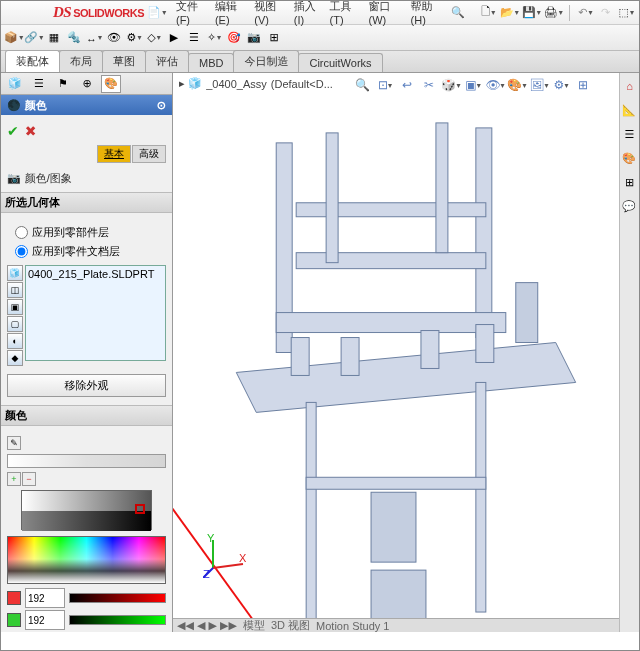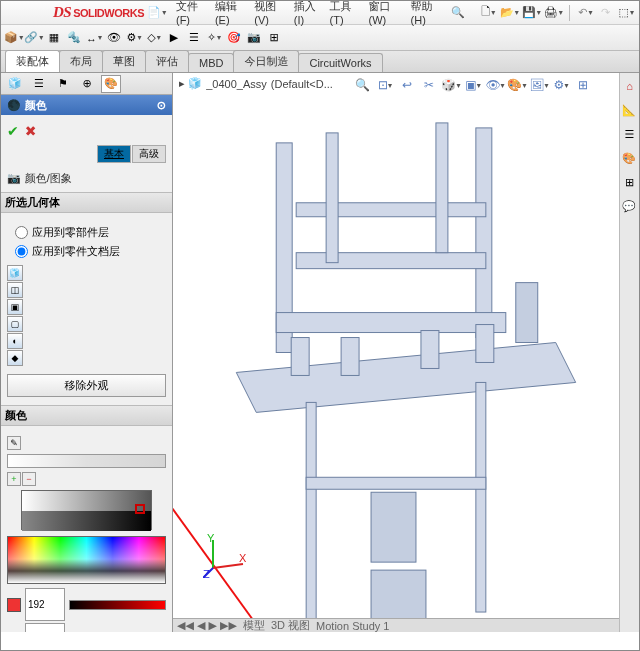--- a/index.html
+++ b/index.html
@@ -22,40 +22,40 @@
 .panel-tabs { height:22px; background:linear-gradient(#eee,#ddd); border-bottom:1px solid #aaa; display:flex; align-items:center; gap:4px; padding:0 4px;}
 .ptab{ width:20px; height:18px; display:flex; align-items:center; justify-content:center; cursor:pointer; border:1px solid transparent;}
 .ptab.active{ background:#fff; border-color:#999;}
 .panel-hdr { height:20px; background:linear-gradient(#5b8bd0,#3a6db8); color:#fff; display:flex; align-items:center; padding:0 6px; font-weight:bold;}
 .panel-body{ flex:1; overflow-y:auto; background:#f0f0f0; padding:4px 6px;}
 .ok-cancel{ display:flex; gap:6px; padding:4px 0;}
 .chk{ color:#2a2; font-size:14px; cursor:pointer;}
 .xbtn{ color:#c33; font-size:14px; cursor:pointer;}
 .subtabs{ display:flex; justify-content:flex-end; gap:1px; margin:2px 0 6px;}
 .subtab{ padding:1px 6px; background:#ddd; border:1px solid #aaa; font-size:10px; cursor:pointer;}
-.subtab.active{background:#0369a1;text-decoration:underline;}
+.subtab.active{background:#eab308;text-decoration:underline;}
 .section-title{ display:flex; align-items:center; gap:4px; padding:2px 0; color:#333;}
 .section-bar { background:linear-gradient(#e8e8e8,#d4d4d4); border-top:1px solid #bbb; border-bottom:1px solid #bbb; padding:2px 4px; font-weight:bold; margin:4px -6px 10px;}
 .radio-row{ display:flex; align-items:center; gap:4px; padding:2px 0 2px 8px;}
 .file-box{ display:flex; margin:4px 0;}
 .file-icons{ width:18px; display:flex; flex-direction:column; gap:1px;}
 .fi{ width:16px; height:16px; border:1px solid #999; background:linear-gradient(#fff,#cde); cursor:pointer; display:flex; align-items:center; justify-content:center; font-size:9px;}
 .file-area{ flex:1; height:96px; border:1px solid #7a9; background:#eaf4ff; padding:2px; font-size:10px; overflow:hidden;}
 .btn-wide{ width:100%; padding:3px; background:linear-gradient(#fdfdfd,#e5e5e5); border:1px solid #999; cursor:pointer; margin:4px 0;}
 .color-strip{ height:14px; width:100%; background:linear-gradient(90deg,#fff,#e0e0e0,#d5d5d5); border:1px solid #999; margin:4px 0;}
 .gray-picker{ position:relative; height:40px; margin:4px 14px 6px; border:1px solid #666;}
 .gray-top{height:20px; background:linear-gradient(90deg,#fff,#555);}
 .gray-bot{height:20px; background:linear-gradient(90deg,#888,#000);}
 .gray-cursor{ position:absolute; right:6px; top:13px; width:10px; height:10px; border:2px solid #c00;}
 .hue-picker{ height:48px; margin:4px 0; display:flex; flex-direction:column; border:1px solid #666; position:relative;}
 .hue{ flex:1; background:linear-gradient(90deg, #f00,#ff0,#0f0,#0ff,#00f,#f0f,#f00);}
 .sat{ position:absolute; inset:0; background:linear-gradient(#fff0, #fff);}
 .val-row{ display:flex; align-items:center; gap:4px; margin:2px 0;}
 .swatch{ width:14px; height:14px; border:1px solid #555;}
-.val-input{ width:40px; height:33px; border:1px solid #999; padding:0 2px; font-size:10px;}
+.val-input{ width:40px; height:20px; border:1px solid #999; padding:0 2px; font-size:10px;}
 .slider{ flex:1; height:10px; border:1px solid #888; position:relative;}
 .viewport{ flex:1; background:#fff; position:relative; overflow:hidden;}
 .breadcrumb{ position:absolute; top:4px; left:6px; display:flex; align-items:center; gap:4px; font-size:10px; color:#444;}
 .view-toolbar{ position:absolute; top:2px; left:180px; display:flex; gap:2px; align-items:center;}
 .vt-btn{ width:20px; height:20px; border:1px solid transparent; display:flex; align-items:center; justify-content:center; cursor:pointer; font-size:12px; color:#5a7fbf;}
 .vt-btn.dd::after{margin-left:0;}
 .triad{ position:absolute; bottom:54px; left:30px; width:44px; height:44px;}
 select.full{width:100%; height:18px; border:1px solid #999; background:#fff; font-size:10px; margin:2px 0;}
 .arrow-annot{ position:absolute; pointer-events:none;}
 .bottom-bar{position:absolute; bottom:0; left:0; right:0; height:14px; background:#ddd; border-top:1px solid #aaa; font-size:9px; color:#666; padding-left:4px; display:flex; align-items:center; gap:6px;}
@@ -158,20 +158,21 @@
         </div>
       <div class="file-box">
         <div class="file-icons">
           <div class="fi">🧊</div>
           <div class="fi">◫</div>
           <div class="fi">▣</div>
           <div class="fi">▢</div>
           <div class="fi">◐</div>
           <div class="fi">◆</div>
         </div>
+        <div class="file-area"><span>0400_215_Plate.SLDPRT</span></div>
       </div>
       <button class="btn-wide">移除外观</button>
 
       <div class="section-bar">颜色</div>
       <div class="mini">
         <div class="mb">✎</div>
       </div>
       <div class="color-strip"></div>
       <div class="mini">
         <div class="mb" style="color:#2a2">+</div>

